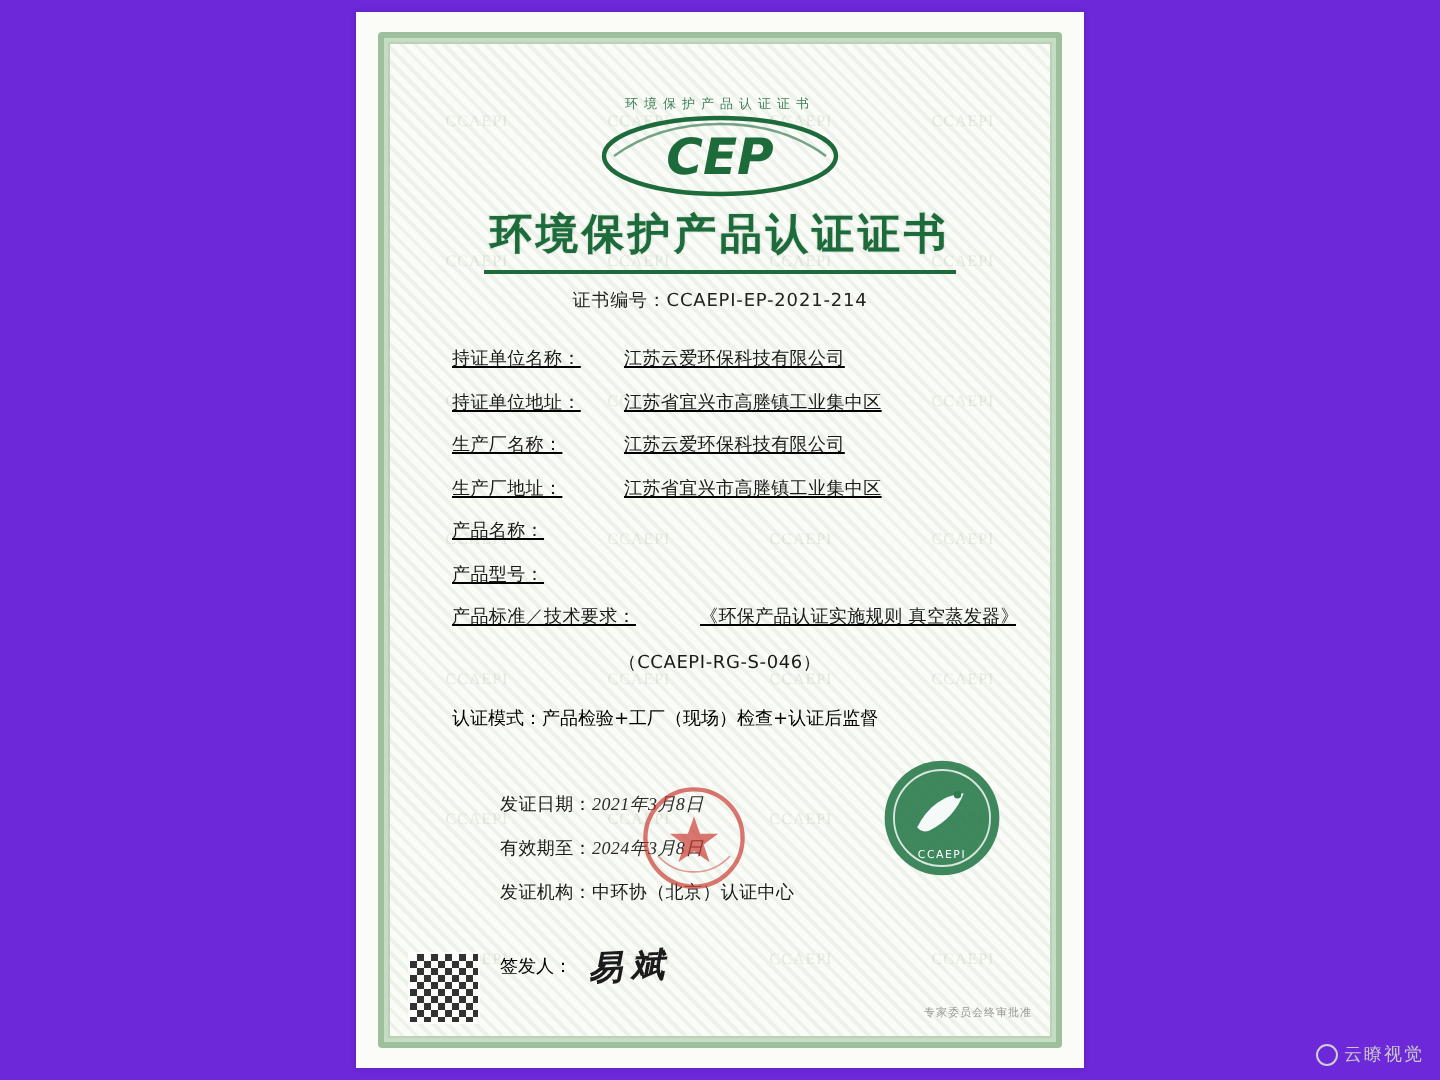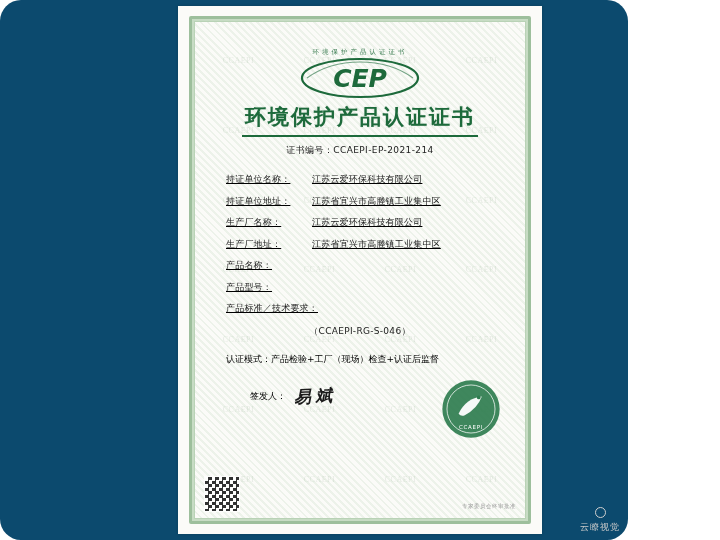--- a/index.html
+++ b/index.html
@@ -10,24 +10,23 @@
   body {
     width: 720px;
     height: 540px;
     overflow: hidden;
     font-family: "DejaVu Sans", "Liberation Sans", sans-serif;
   }
 
   
   #page {
     position: relative;
-    width: 628px;
+    width: 720px;
     height: 540px;
-    background: #0c4a6e;
-    border-radius: 21px;
+    background: #6d28d9;
   }
 
   
   #certificate {
     position: absolute;
     left: 178px;
     top: 6px;
     width: 364px;
     height: 528px;
     background: #fbfbf8;
@@ -265,21 +264,20 @@
     position: absolute;
     right: 8px;
     bottom: 6px;
     font-size: 9px;
     color: #c9c9c9;
     letter-spacing: 1px;
     display: flex;
     align-items: center;
     gap: 3px;
     z-index: 6;
-    flex-direction: column;
   }
   .page-wm .dot {
     width: 9px; height: 9px; border-radius: 50%;
     border: 1px solid #cfcfcf;
     display: inline-block;
   }
 </style>
 </head>
 <body>
 
@@ -356,29 +354,48 @@
           <span class="field-value">江苏省宜兴市高塍镇工业集中区</span>
         </div>
         <div class="field-row">
           <span class="field-label">产品名称：</span>
         </div>
         <div class="field-row">
           <span class="field-label">产品型号：</span>
         </div>
         <div class="field-row standard">
           <span class="field-label">产品标准／技术要求：</span>
+          <span class="field-value">《环保产品认证实施规则  真空蒸发器》</span>
         </div>
       </div>
 
       <div class="center-line">（CCAEPI-RG-S-046）</div>
 
       <div class="mode-row">
         <span>认证模式：</span><span>产品检验+工厂（现场）检查+认证后监督</span>
       </div>
 
+      <div class="dates">
+
+        <svg class="seal" viewBox="0 0 60 60" aria-hidden="true">
+          <circle cx="30" cy="30" r="27" fill="none" stroke="#c8342a" stroke-width="2.4" opacity="0.85"></circle>
+          <polygon points="30,18 33.4,27.6 43.4,27.6 35.4,33.6 38.6,43.4 30,37.4 21.4,43.4 24.6,33.6 16.6,27.6 26.6,27.6" fill="#c8342a" opacity="0.85"></polygon>
+          <path d="M10 40 A27 27 0 0 0 50 40" fill="none" stroke="#c8342a" stroke-width="1" opacity="0.6"></path>
+        </svg>
+
+        <div class="date-row">
+          <span>发证日期：</span><span class="handwrite">2021年3月8日</span>
+        </div>
+        <div class="date-row">
+          <span>有效期至：</span><span class="handwrite">2024年3月8日</span>
+        </div>
+        <div class="date-row">
+          <span>发证机构：</span><span>中环协（北京）认证中心</span>
+        </div>
+      </div>
 
       <div class="sign-row">
         <span>签发人：</span>
         <span class="sign-name">易 斌</span>
       </div>
 
     </div>
 
     <svg class="green-stamp" viewBox="0 0 80 80" aria-hidden="true">
       <circle cx="40" cy="40" r="37" fill="#2f7d4f" opacity="0.92"></circle>

